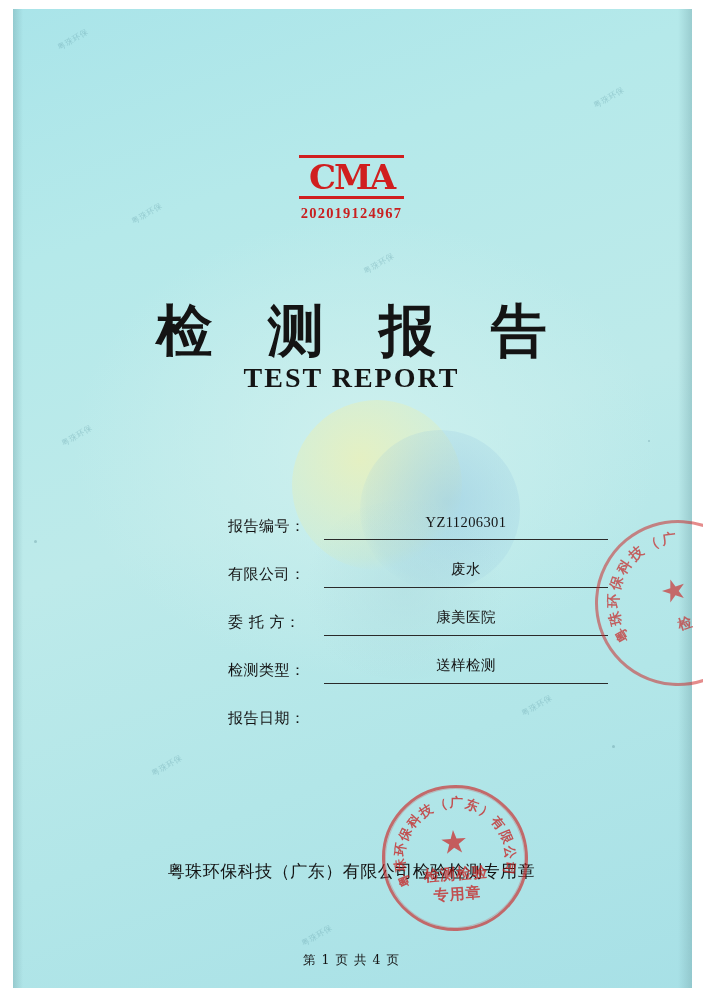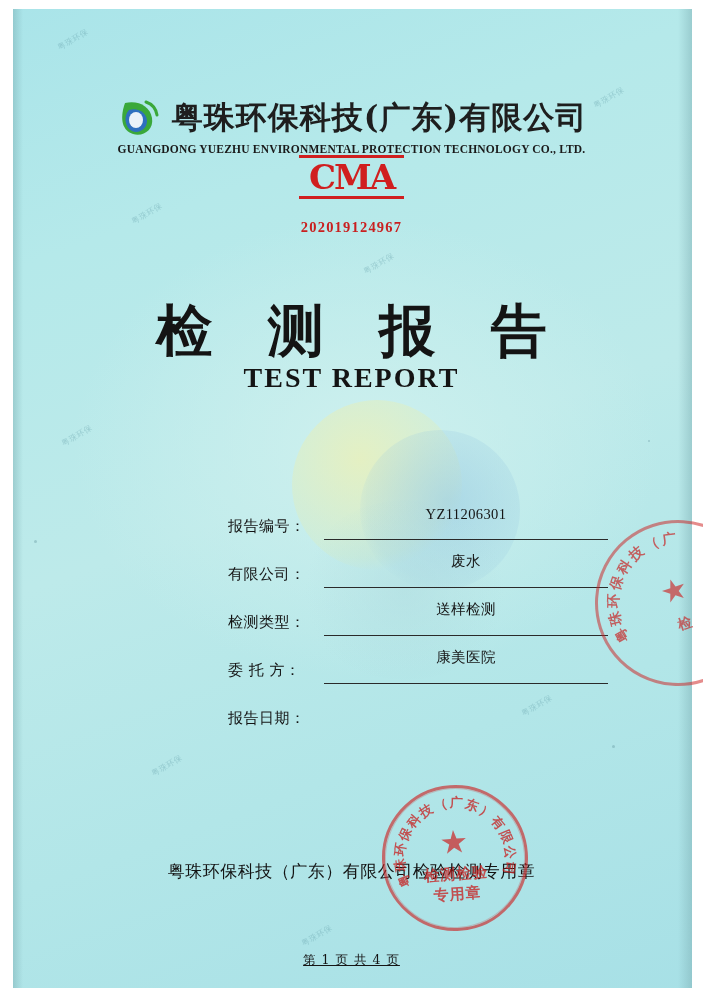--- a/index.html
+++ b/index.html
@@ -109,21 +109,21 @@
   }
   .cma .bar {
     position: absolute;
     left: -6px; right: -6px;
     height: 3px;
     background: #d01f1f;
   }
   .cma .bar.top { top: -5px; }
   .cma .bar.bot { bottom: -5px; }
   .cma-num {
-    margin-top: 25px;
+    margin-top: 11px;
     font-family: "Liberation Serif", serif;
     font-size: 14.5px;
     font-weight: bold;
     color: #c92020;
     letter-spacing: 1.2px;
   }
 
   
   .title-cn {
     position: absolute;
@@ -172,21 +172,21 @@
     padding-bottom: 4px;
     white-space: nowrap;
   }
   .field-value {
     flex: 1 1 auto;
     border-bottom: 1px solid #2a2a2a;
     text-align: center;
     font-family: "Liberation Serif", serif;
     font-size: 14.5px;
     color: #151515;
-    padding-bottom: 16px;
+    padding-bottom: 8px;
     letter-spacing: 0.4px;
   }
   .field-value.cn {
     font-family: "DejaVu Serif", "Liberation Serif", serif;
   }
 
   
   .footer-company {
     position: absolute;
     left: 0; top: 860px;
@@ -199,21 +199,20 @@
   }
   .page-num {
     position: absolute;
     left: 0; top: 952px;
     width: 703px;
     text-align: center;
     font-family: "DejaVu Serif", "Liberation Serif", serif;
     font-size: 12.5px;
     color: #151515;
     letter-spacing: 1px;
-    text-decoration: underline;
   }
 
   
   .seal {
     position: absolute;
     border-radius: 50%;
     pointer-events: none;
   }
   .seal-main {
     left: 382px; top: 785px;
@@ -308,34 +307,20 @@
   <div class="micro-wm" style="left:362px; top:258px;">粤珠环保</div>
   <div class="micro-wm" style="left:60px;  top:430px;">粤珠环保</div>
   <div class="micro-wm" style="left:520px; top:700px;">粤珠环保</div>
   <div class="micro-wm" style="left:150px; top:760px;">粤珠环保</div>
   <div class="micro-wm" style="left:300px; top:930px;">粤珠环保</div>
 
   <div class="speck" style="left:34px; top:540px; width:3px; height:3px;"></div>
   <div class="speck" style="left:612px; top:745px; width:3px; height:3px;"></div>
   <div class="speck" style="left:648px; top:440px; width:2px; height:2px;"></div>
 
-  <div class="header">
-    <div class="company-row">
-      <div class="logo">
-        <svg width="46" height="44" viewBox="0 0 46 44" xmlns="http://www.w3.org/2000/svg">
-          <path d="M9 7 C22 4, 34 10, 36 22 C38 34, 27 41, 17 38 C7 35, 3 24, 9 7 Z" fill="#3aa83a"></path>
-          <path d="M13 14 C22 11, 31 17, 31 25 C31 33, 23 38, 16 35 C9 32, 7 20, 13 14 Z" fill="#2f6fbf"></path>
-          <ellipse cx="20" cy="24" rx="7" ry="8" fill="#ffffff" opacity="0.9"></ellipse>
-          <path d="M30 6 C36 8, 40 13, 41 19" stroke="#3aa83a" stroke-width="3" fill="none" stroke-linecap="round"></path>
-        </svg>
-      </div>
-      <div class="company-cn">粤珠环保科技(广东)有限公司</div>
-    </div>
-    <div class="company-en">GUANGDONG YUEZHU ENVIRONMENTAL PROTECTION TECHNOLOGY CO., LTD.</div>
-  </div>
 
   <div class="cma-wrap">
     <div class="cma">
       <span class="bar top"></span>
       <span>CMA</span>
       <span class="bar bot"></span>
     </div>
     <div class="cma-num">202019124967</div>
   </div>
 
@@ -348,27 +333,27 @@
       <div class="field-label">报告编号：</div>
       <div class="field-value">YZ11206301</div>
     </div>
 
     <div class="field-row">
       <div class="field-label">有限公司：</div>
       <div class="field-value cn">废水</div>
     </div>
 
     <div class="field-row">
+      <div class="field-label">委 托 方：</div>
+      <div class="field-value cn">康美医院</div>
+    </div>
+
+    <div class="field-row">
       <div class="field-label">检测类型：</div>
       <div class="field-value cn">送样检测</div>
-    </div>
-
-    <div class="field-row">
-      <div class="field-label">委 托 方：</div>
-      <div class="field-value cn">康美医院</div>
     </div>
 
     <div class="field-row">
       <div class="field-label">报告日期：</div>
     </div>
 
   </div>
 
   <div class="footer-company">粤珠环保科技（广东）有限公司检验检测专用章</div>
 

